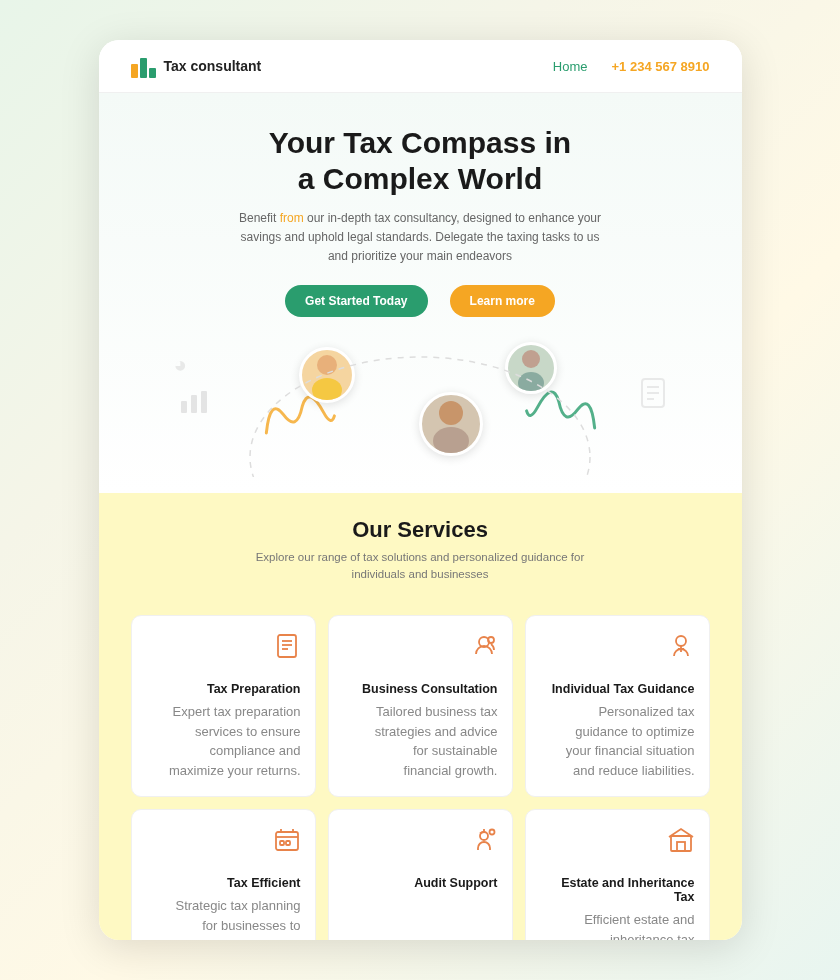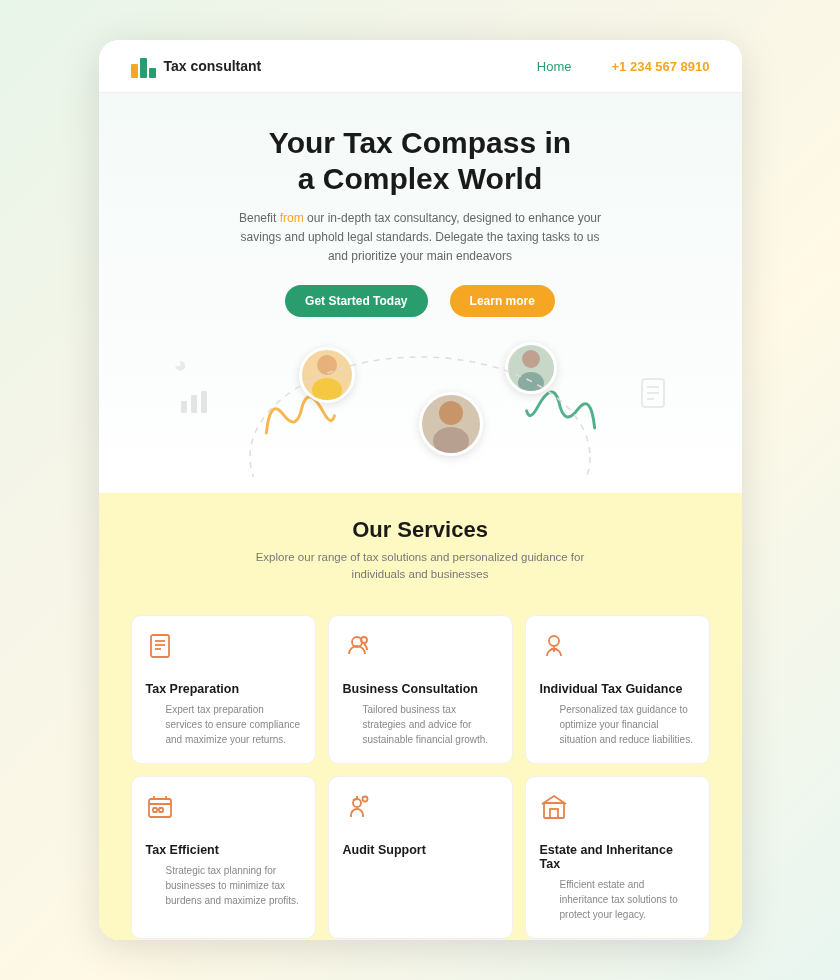--- a/index.html
+++ b/index.html
@@ -43,21 +43,21 @@
     .logo-icon {
       display: flex;
       align-items: flex-end;
       gap: 2px;
       height: 24px;
     }
     .logo-bar1 { width: 7px; height: 14px; background: #f5a623; border-radius: 1px; }
     .logo-bar2 { width: 7px; height: 20px; background: #2a9d6e; border-radius: 1px; }
     .logo-bar3 { width: 7px; height: 10px; background: #2a9d6e; border-radius: 1px; }
     .logo-text { font-size: 14px; font-weight: 600; color: #222; }
-    .nav-area { display: flex; align-items: center; gap: 40px; }
+    .nav-area { display: flex; align-items: center; gap: 24px; }
     .nav-home { font-size: 13px; color: #2a9d6e; font-weight: 500; }
     .nav-phone { font-size: 13px; color: #f5a623; font-weight: 600; }
 
     
     .hero {
       background: linear-gradient(180deg, #f4faf7 0%, #fff 100%);
       padding: 32px 20px 16px;
       text-align: center;
       position: relative;
       flex-shrink: 0;
@@ -190,37 +190,37 @@
     }
     .services-grid {
       display: grid;
       grid-template-columns: repeat(3, 1fr);
       gap: 12px;
     }
     .service-card {
       border: 1px solid #f0f0f0;
       border-radius: 10px;
       padding: 16px 14px;
-      text-align: left;
+      text-align: right;
       background: #fff;
     }
     .service-icon {
       font-size: 24px;
       color: #e8834a;
       margin-bottom: 8px;
       display: block;
     }
     .service-name {
       font-size: 12.5px;
       font-weight: 700;
       color: #1a1a1a;
       margin-bottom: 6px;
     }
     .service-desc {
-      font-size: 10px;
+      font-size: 13px;
       color: #888;
       line-height: 1.5;
       margin-left: 20px;
     }
 
     
     .discover {
       background: #f9f9f9;
       padding: 20px 32px;
       display: flex;

